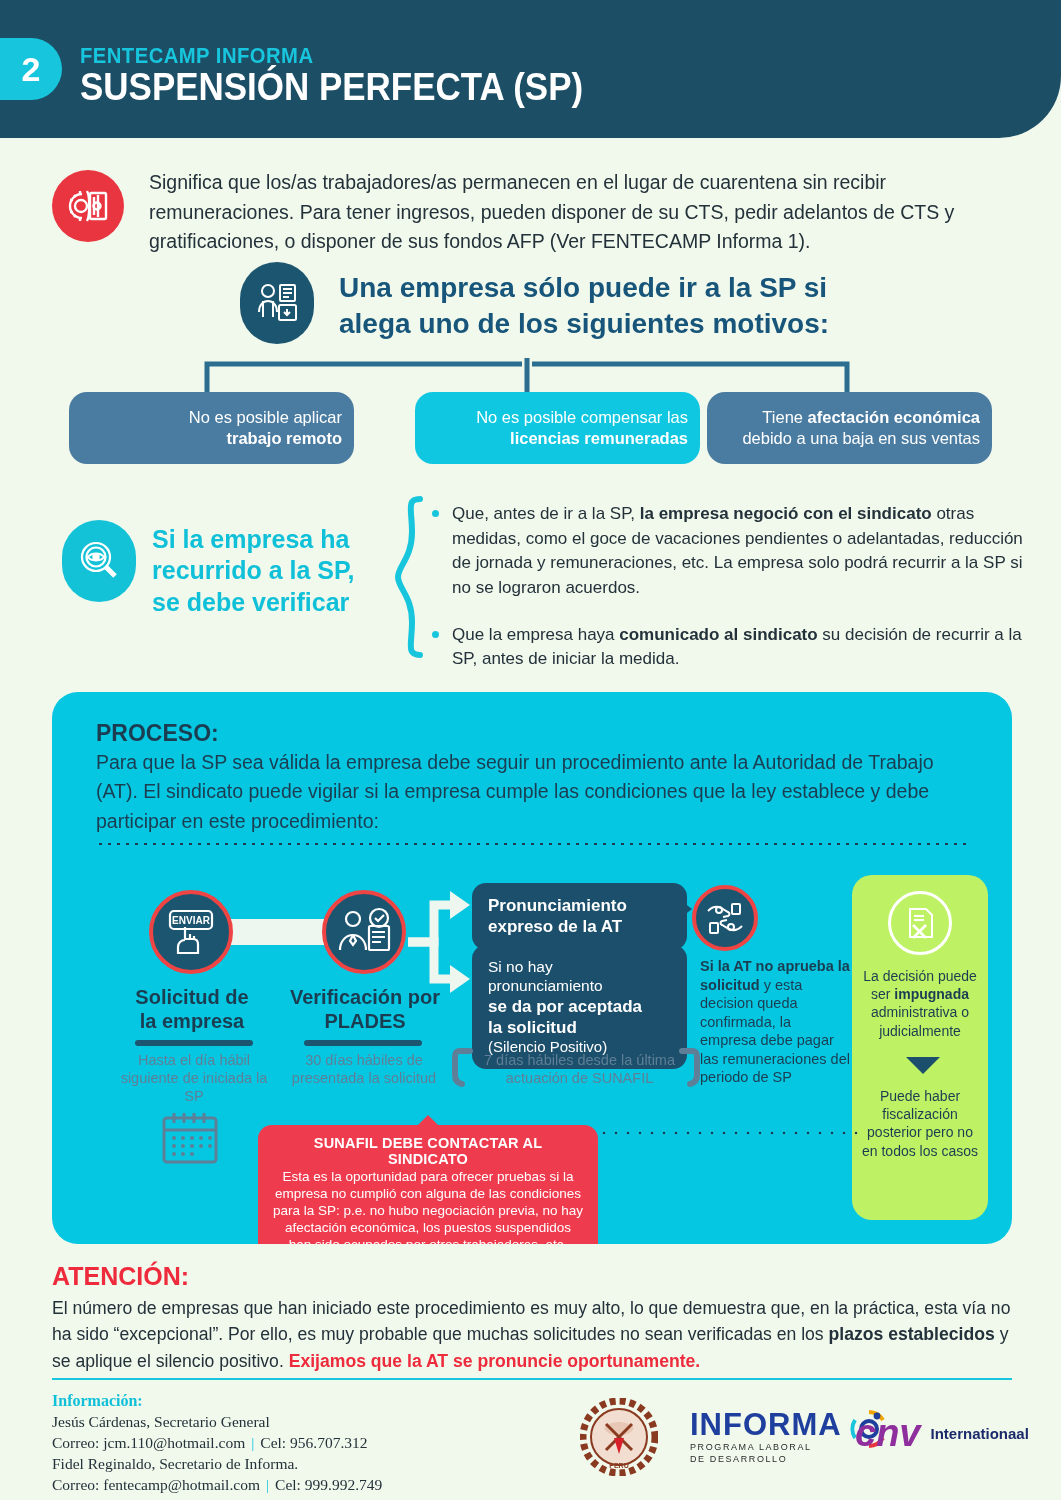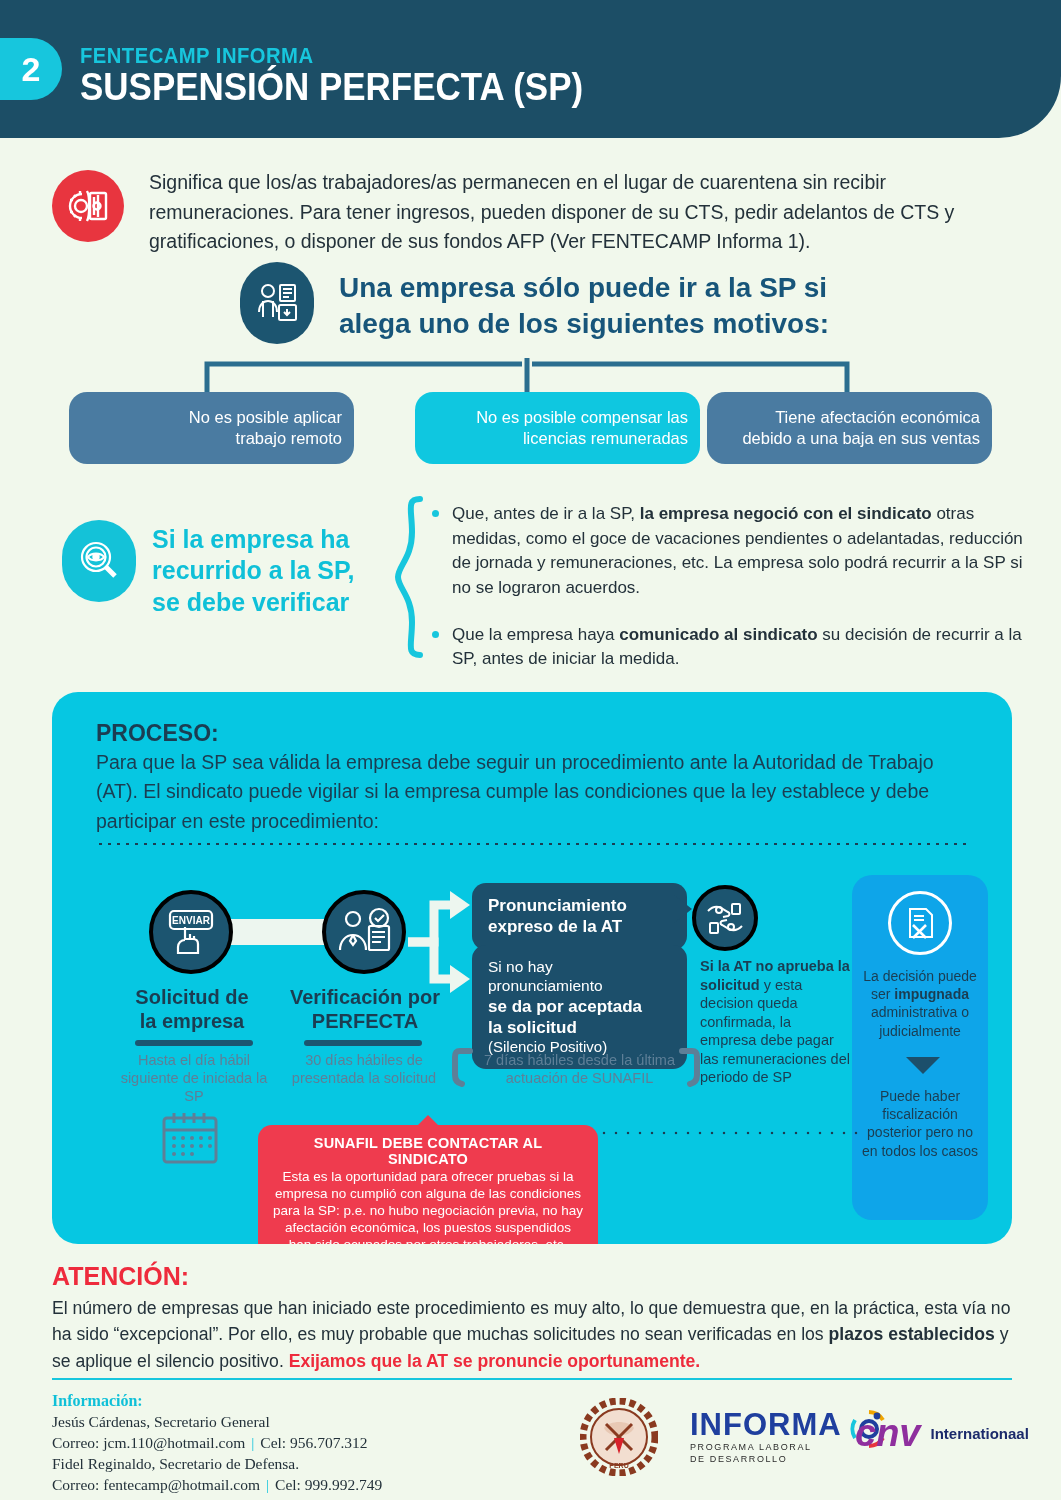--- a/index.html
+++ b/index.html
@@ -59,21 +59,21 @@
   }
 
   
   .conn { position: absolute; left: 62px; top: 356px; width: 930px; height: 40px; }
   .motivos { position: absolute; left: 0; top: 392px; width: 1061px; height: 72px; }
   .mbox {
     position: absolute; top: 0; height: 72px; border-radius: 18px;
     display: flex; flex-direction: column; align-items: flex-end; justify-content: center;
     color: #ffffff; font-size: 16.5px; line-height: 1.3; text-align: center; padding: 0 12px;
   }
-  .mbox b { font-weight: normal; }
+  .mbox b { font-weight: bold; }
   .mbox.m1 { left: 69px; width: 285px; background: #4a7ba1; }
   .mbox.m2 { left: 385px; width: 285px; background: #0fc7e0; margin-left: 30px; }
   .mbox.m3 { left: 707px; width: 285px; background: #4a7ba1; }
 
   
   .verif { position: absolute; left: 62px; top: 496px; width: 980px; height: 170px; }
   .vicon {
     position: absolute; left: 0; top: 24px; width: 74px; height: 82px;
     border-radius: 40px; background: #14c2d8;
     display: flex; align-items: center; justify-content: center;
@@ -100,21 +100,21 @@
   .p-title { position: absolute; left: 44px; top: 28px; color: #1b3d52; font-size: 23px; font-weight: bold; }
   .p-body { position: absolute; left: 44px; top: 56px; width: 855px;
             color: #1b3d52; font-size: 19.5px; line-height: 1.5; }
   .p-dots { position: absolute; left: 44px; top: 150px; width: 872px; height: 4px;
             background-image: radial-gradient(circle, #1b3d52 1.2px, transparent 1.4px);
             background-size: 9px 4px; }
 
   
   .circ {
     position: absolute; border-radius: 50%; background: #1c5570;
-    border: 4px solid #000000; display: flex; align-items: center; justify-content: center;
+    border: 4px solid #ef4444; display: flex; align-items: center; justify-content: center;
   }
   .circ.c1 { left: 97px; top: 23px; width: 84px; height: 84px; }
   .circ.c2 { left: 270px; top: 23px; width: 84px; height: 84px; }
   .circ.c3 { left: 640px; top: 18px; width: 66px; height: 66px; }
   .flow { position: absolute; left: 0; top: 175px; width: 960px; height: 260px; }
   .fl-link { position: absolute; left: 177px; top: 52px; width: 98px; height: 26px; background: #edf6ef; }
 
   .steplbl { position: absolute; color: #1b3d52; font-size: 20px; font-weight: bold;
              text-align: center; line-height: 1.2; }
   .steplbl.s1 { left: 60px; top: 118px; width: 160px; }
@@ -132,21 +132,21 @@
   .cbox.b1 { left: 420px; top: 16px; width: 215px; font-size: 17px; font-weight: bold; }
   .cbox.b2 { left: 420px; top: 78px; width: 215px; font-size: 15.5px; }
   .cbox.b2 b { font-size: 17px; }
   .cbox .small { font-size: 15px; }
 
   .atnote { position: absolute; left: 648px; top: 90px; width: 150px;
             color: #1b3d52; font-size: 14.5px; line-height: 1.28; }
   .atnote b { font-weight: bold; }
 
   .rpanel { position: absolute; left: 800px; top: 8px; width: 136px; height: 345px;
-            background: #0ea5e9; border-radius: 20px; }
+            background: #bef264; border-radius: 20px; }
   .rp-icon { position: absolute; left: 36px; top: 16px; width: 64px; height: 64px;
              border-radius: 50%; border: 3px solid #ffffff;
              display: flex; align-items: center; justify-content: center; }
   .rp-t1 { position: absolute; left: 10px; top: 92px; width: 116px;
            color: #1b3d52; font-size: 14px; line-height: 1.3; text-align: center; }
   .rp-arrow { position: absolute; left: 54px; top: 182px; width: 0; height: 0;
               border-left: 17px solid transparent; border-right: 17px solid transparent;
               border-top: 17px solid #1c4f6b; }
   .rp-t2 { position: absolute; left: 10px; top: 212px; width: 116px;
            color: #1b3d52; font-size: 14px; line-height: 1.3; text-align: center; }
@@ -325,21 +325,21 @@
           <path d="M40 12 l3 3 6-6"></path>
         </svg>
       </div>
 
       <div class="steplbl s1">
         <div>Solicitud de</div>
         <div>la empresa</div>
       </div>
       <div class="steplbl s2">
         <div>Verificación por</div>
-        <div>PERFECTA</div>
+        <div>PLADES</div>
       </div>
       <div class="rule r1"></div>
       <div class="rule r2"></div>
       <div class="note n1">Hasta el día hábil siguiente de iniciada la SP</div>
       <div class="note n2">30 días hábiles de presentada la solicitud</div>
 
       <div class="cbox b1">
         <div>Pronunciamiento</div>
         <div>expreso de la AT</div>
       </div>
@@ -431,21 +431,21 @@
   </div>
 
   <div class="fline"></div>
   <div class="finfo">
     <div class="finfo-t">Información:</div>
     <div class="finfo-b">
       <div>Jesús Cárdenas, Secretario General</div>
       <div>
         <span>Correo: jcm.110@hotmail.com</span><span class="sep">|</span><span>Cel: 956.707.312</span>
       </div>
-      <div>Fidel Reginaldo, Secretario de Defensa.</div>
+      <div>Fidel Reginaldo, Secretario de Informa.</div>
       <div>
         <span>Correo: fentecamp@hotmail.com</span><span class="sep">|</span><span>Cel: 999.992.749</span>
       </div>
     </div>
   </div>
 
   <div class="logos">
     <div class="logo l1">
       <svg width="78" height="78" viewBox="0 0 78 78">
         <circle cx="39" cy="39" r="36" fill="none" stroke="#8a3a20" stroke-width="7" stroke-dasharray="6 4"></circle>

